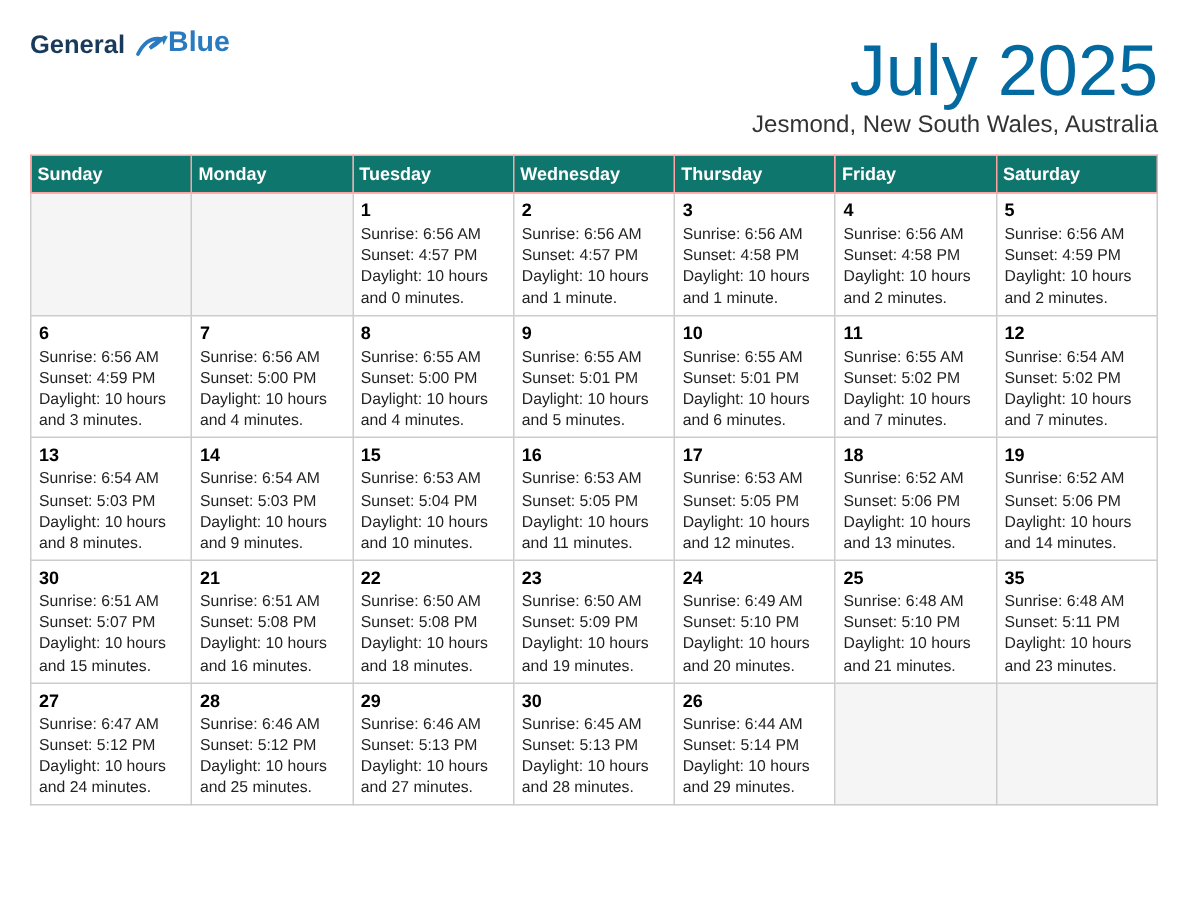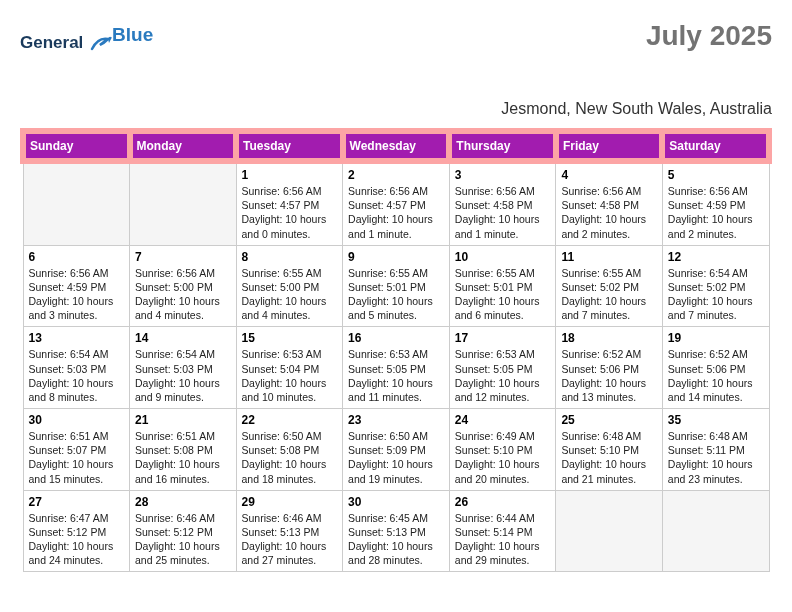--- a/index.html
+++ b/index.html
@@ -17,42 +17,41 @@
       margin-bottom: 10px;
     }
     .logo {
       display: flex;
       align-items: center;
     }
     .title-block {
       text-align: right;
     }
     .month-title {
-      font-size: 28px;
-      font-weight: bold;
-      color: #737373;
+      font-size: 48px;
+      font-weight: normal;
+      color: #0369a1;
     }
     .location {
       font-size: 16px;
       color: #333;
-      margin-top: 48px;
     }
     .calendar {
       width: 100%;
       border-collapse: collapse;
       font-size: 11px;
     }
     .calendar th {
-      background: #a21caf;
+      background: #0f766e;
       color: #fff;
       padding: 5px 4px;
       text-align: left;
       font-size: 12px;
       font-weight: bold;
-      border: 6px solid #fca5a5;
+      border: 1px solid #fca5a5;
     }
     .calendar td {
       border: 1px solid #ccc;
       vertical-align: top;
       padding: 4px 5px;
       width: 107px;
       min-height: 80px;
       background: #fff;
     }
     .calendar td.empty {
@@ -72,21 +71,21 @@
       background: #fff;
     }
   </style>
 </head>
 <body>
 
 <div class="header">
   <div class="logo">
     <div>
       <div style="display:flex;align-items:center;">
-        <div style="font-size:17px;font-weight:bold;line-height:1.15;margin-top:13px;">
+        <div style="font-size:17px;font-weight:bold;line-height:1.15;">
           <span style="color:#1a3a5c;">General</span>
           <svg width="22" height="18" viewBox="0 0 22 18" style="vertical-align:middle;margin-left:2px;">
             <path d="M2 14 Q8 2 18 4 Q14 8 10 10 Q14 6 20 3" stroke="#2a7abf" stroke-width="2.5" fill="none" stroke-linecap="round"></path>
             <path d="M18 4 L22 2 L19 8" fill="#2a7abf"></path>
           </svg>
         </div>
         <div style="font-size:19px;font-weight:bold;color:#2a7abf;line-height:1.15;margin-top:-2px;">Blue</div>
       </div>
     </div>
   </div>

